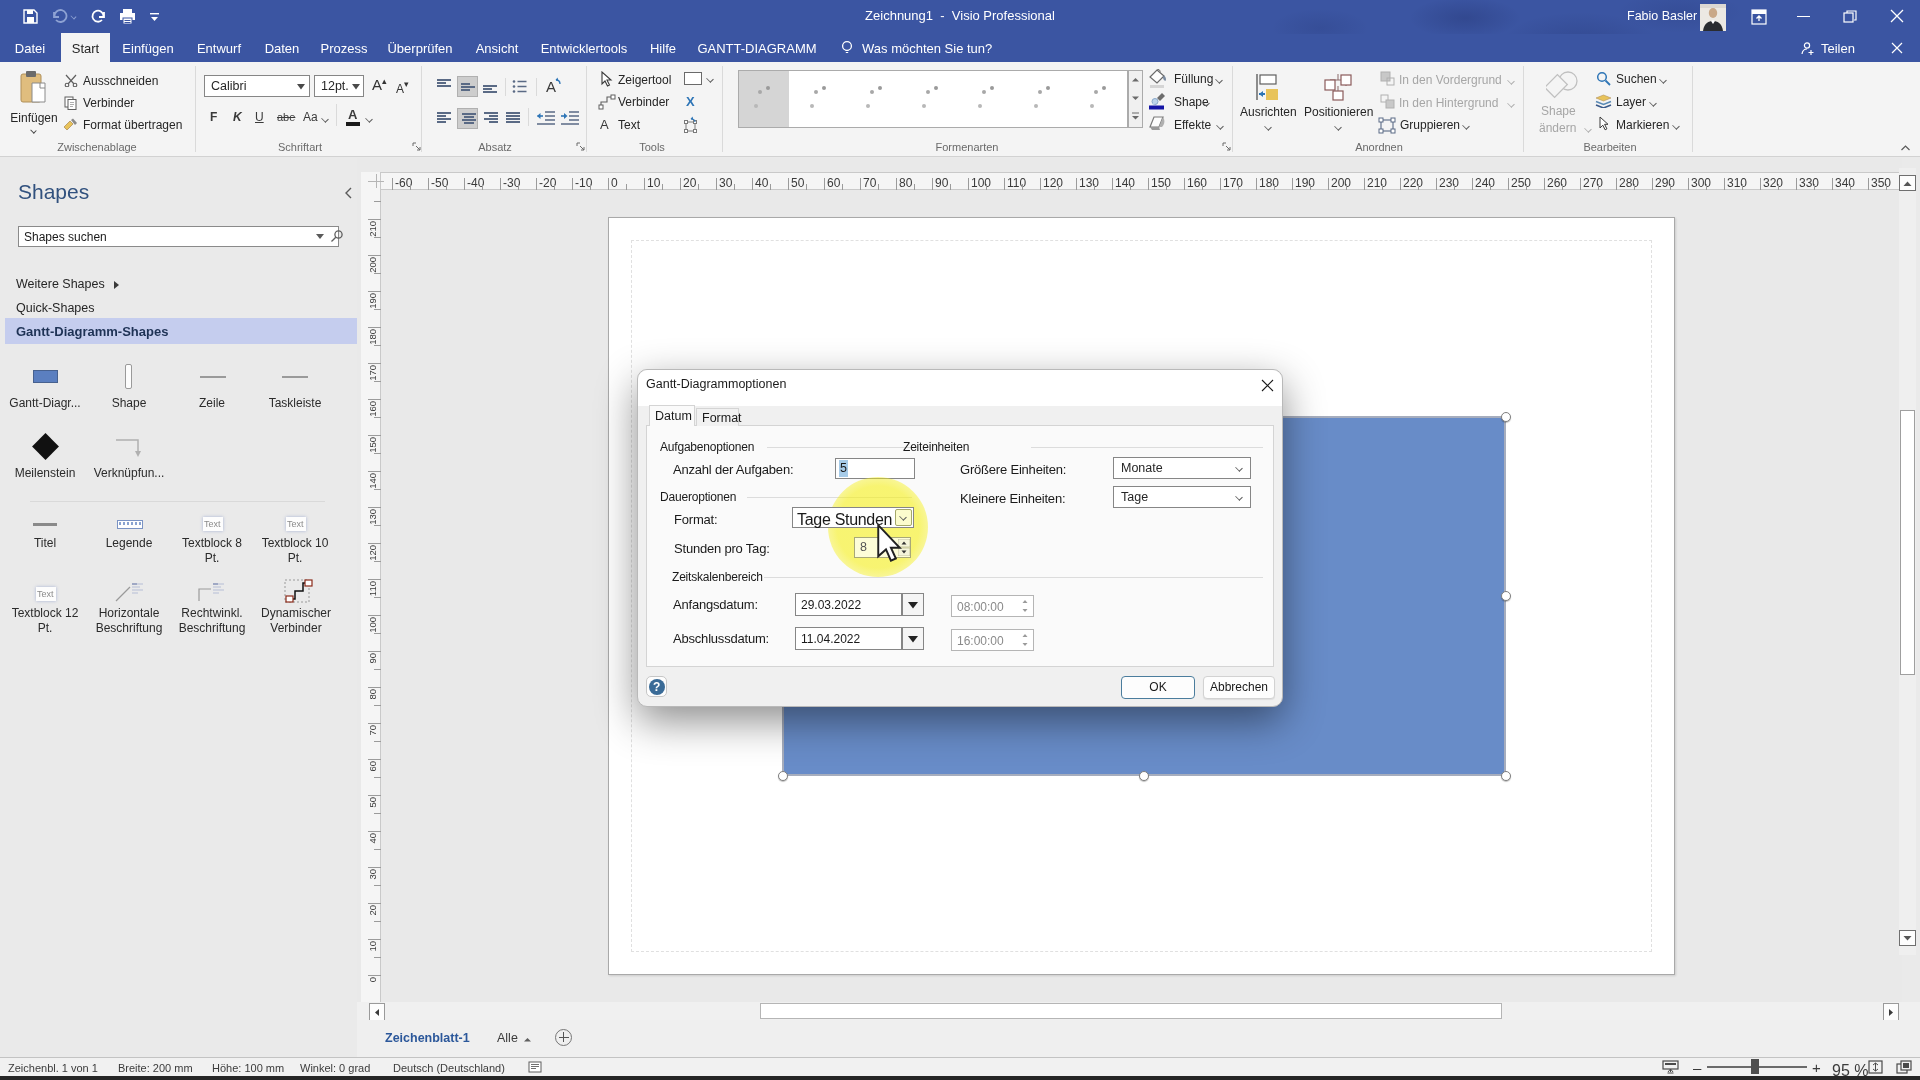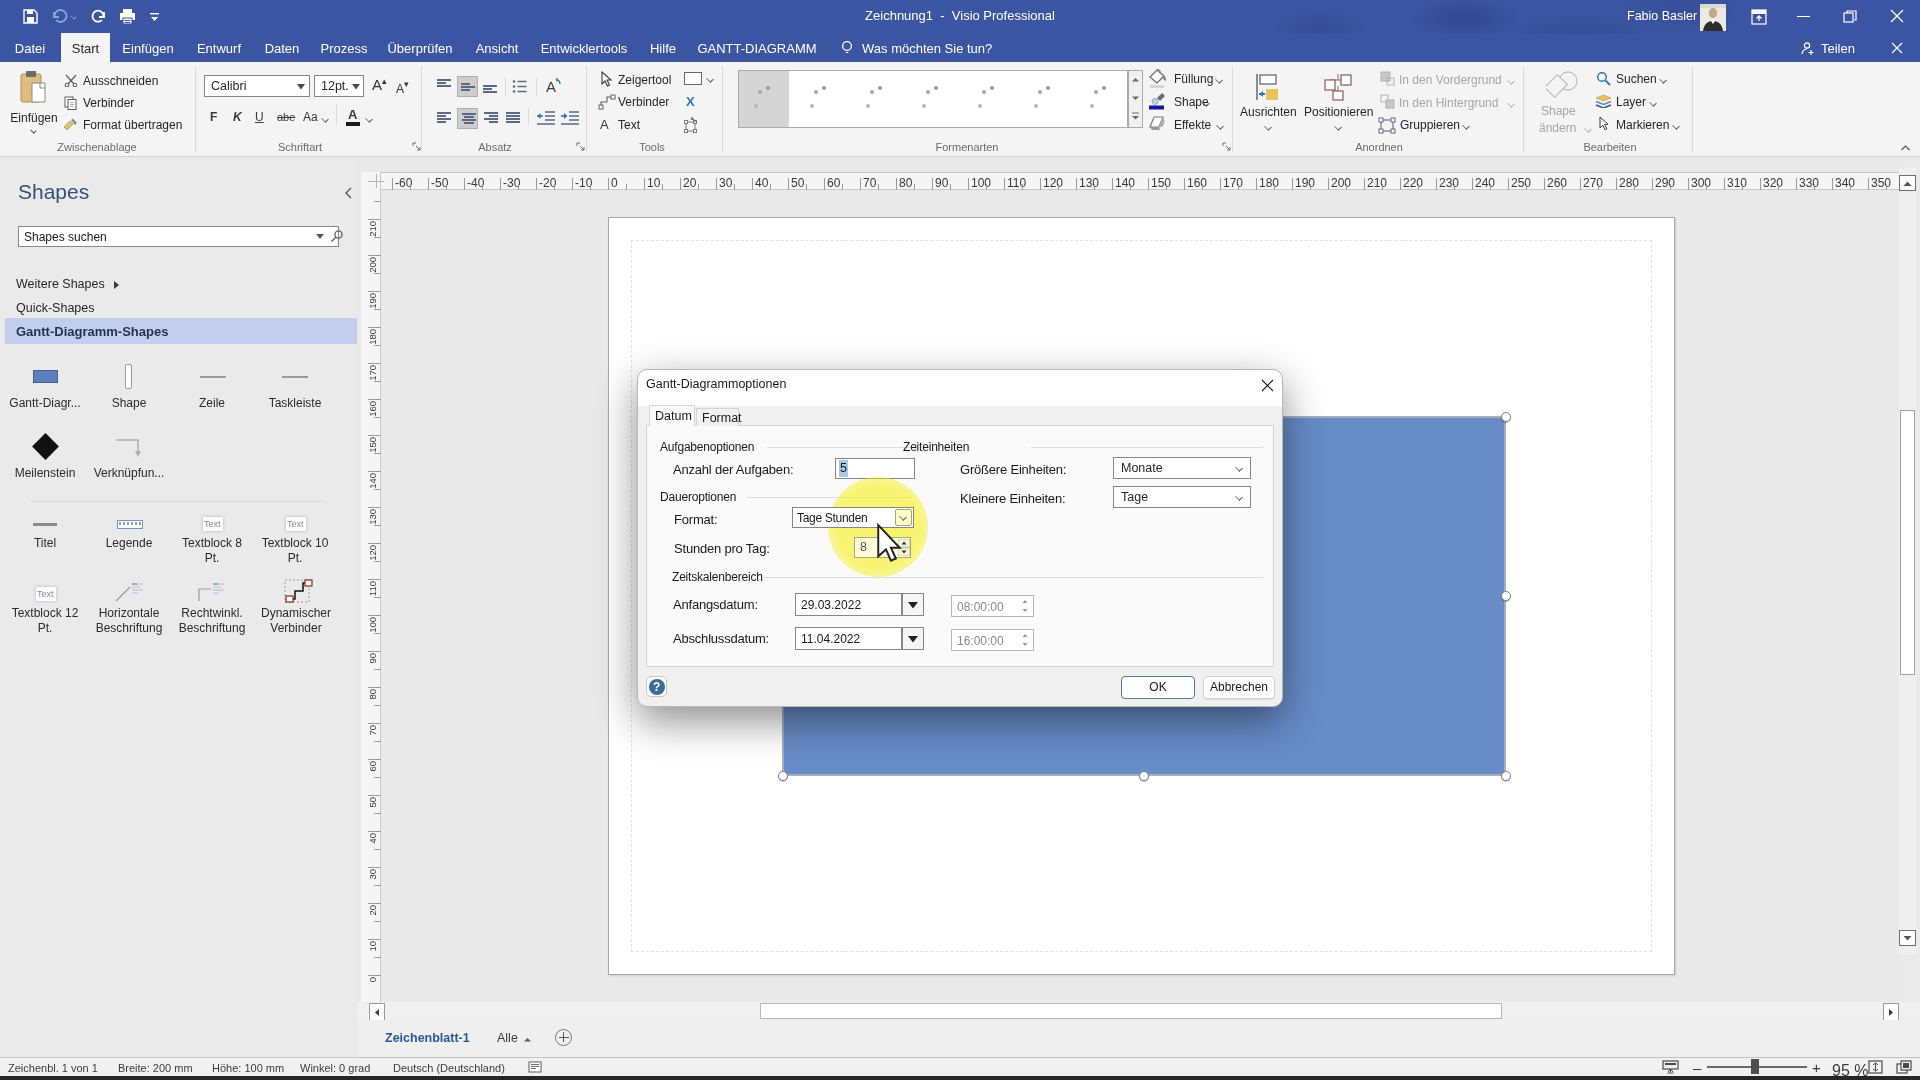--- a/index.html
+++ b/index.html
@@ -768,21 +768,21 @@
 <div class="dlab" style="left:960px;top:491px">Kleinere Einheiten:</div>
 <div class="combo" style="left:1113px;top:486px;width:138px;height:22px">
     <div style="font-size:12.5px;margin:3px 0 0 7px">Tage</div>
     <div class="chev" style="right:7px;top:7px"></div>
   </div>
 <div class="dcap" style="left:660px;top:490px">Daueroptionen</div>
 <div class="gline" style="left:747px;top:497px;width:165px"></div>
 <div class="a" style="left:828px;top:477px;width:100px;height:100px;border-radius:50%;background:radial-gradient(circle, rgba(246,240,22,.60) 0 58%, rgba(246,240,22,.42) 72%, rgba(246,240,22,0) 100%)"></div>
 <div class="dlab" style="left:674px;top:512px">Format:</div>
 <div class="a" style="left:792px;top:507px;width:122px;height:21px;background:#fff;border:1px solid #868686"></div>
-<div class="a" style="left:797px;top:511px;font-size:12px;letter-spacing:-.3px;color:#1a1a1a">Tage Stunden</div>
+<div class="a" style="left:797px;top:511px;font-size:16px;letter-spacing:-.3px;color:#1a1a1a">Tage Stunden</div>
 <div class="a" style="left:895px;top:509px;width:17px;height:17px;background:#fcfccd;border:1px solid #a5a86a;border-radius:2px"></div>
 <div class="chev" style="left:900px;top:514px"></div>
 <div class="dlab" style="left:674px;top:541px">Stunden pro Tag:</div>
 <div class="a" style="left:854px;top:537px;width:57px;height:21px;background:#fdfdd8;border:1px solid #a8a878"></div>
 <div class="a" style="left:860px;top:540px;font-size:12.5px;color:#555">8</div>
 <svg class="ico" style="left:898px;top:539px" width="12" height="17" viewBox="0 0 12 17">
     <rect x="0" y="0" width="12" height="8" fill="#f4f4da" stroke="#a8a878" stroke-width=".6"></rect>
     <rect x="0" y="9" width="12" height="8" fill="#f4f4da" stroke="#a8a878" stroke-width=".6"></rect>
     <path d="M3.5 5.5L6 2.5l2.5 3z" fill="#333"></path>
     <path d="M3.5 11.5L6 14.5l2.5-3z" fill="#333"></path>

